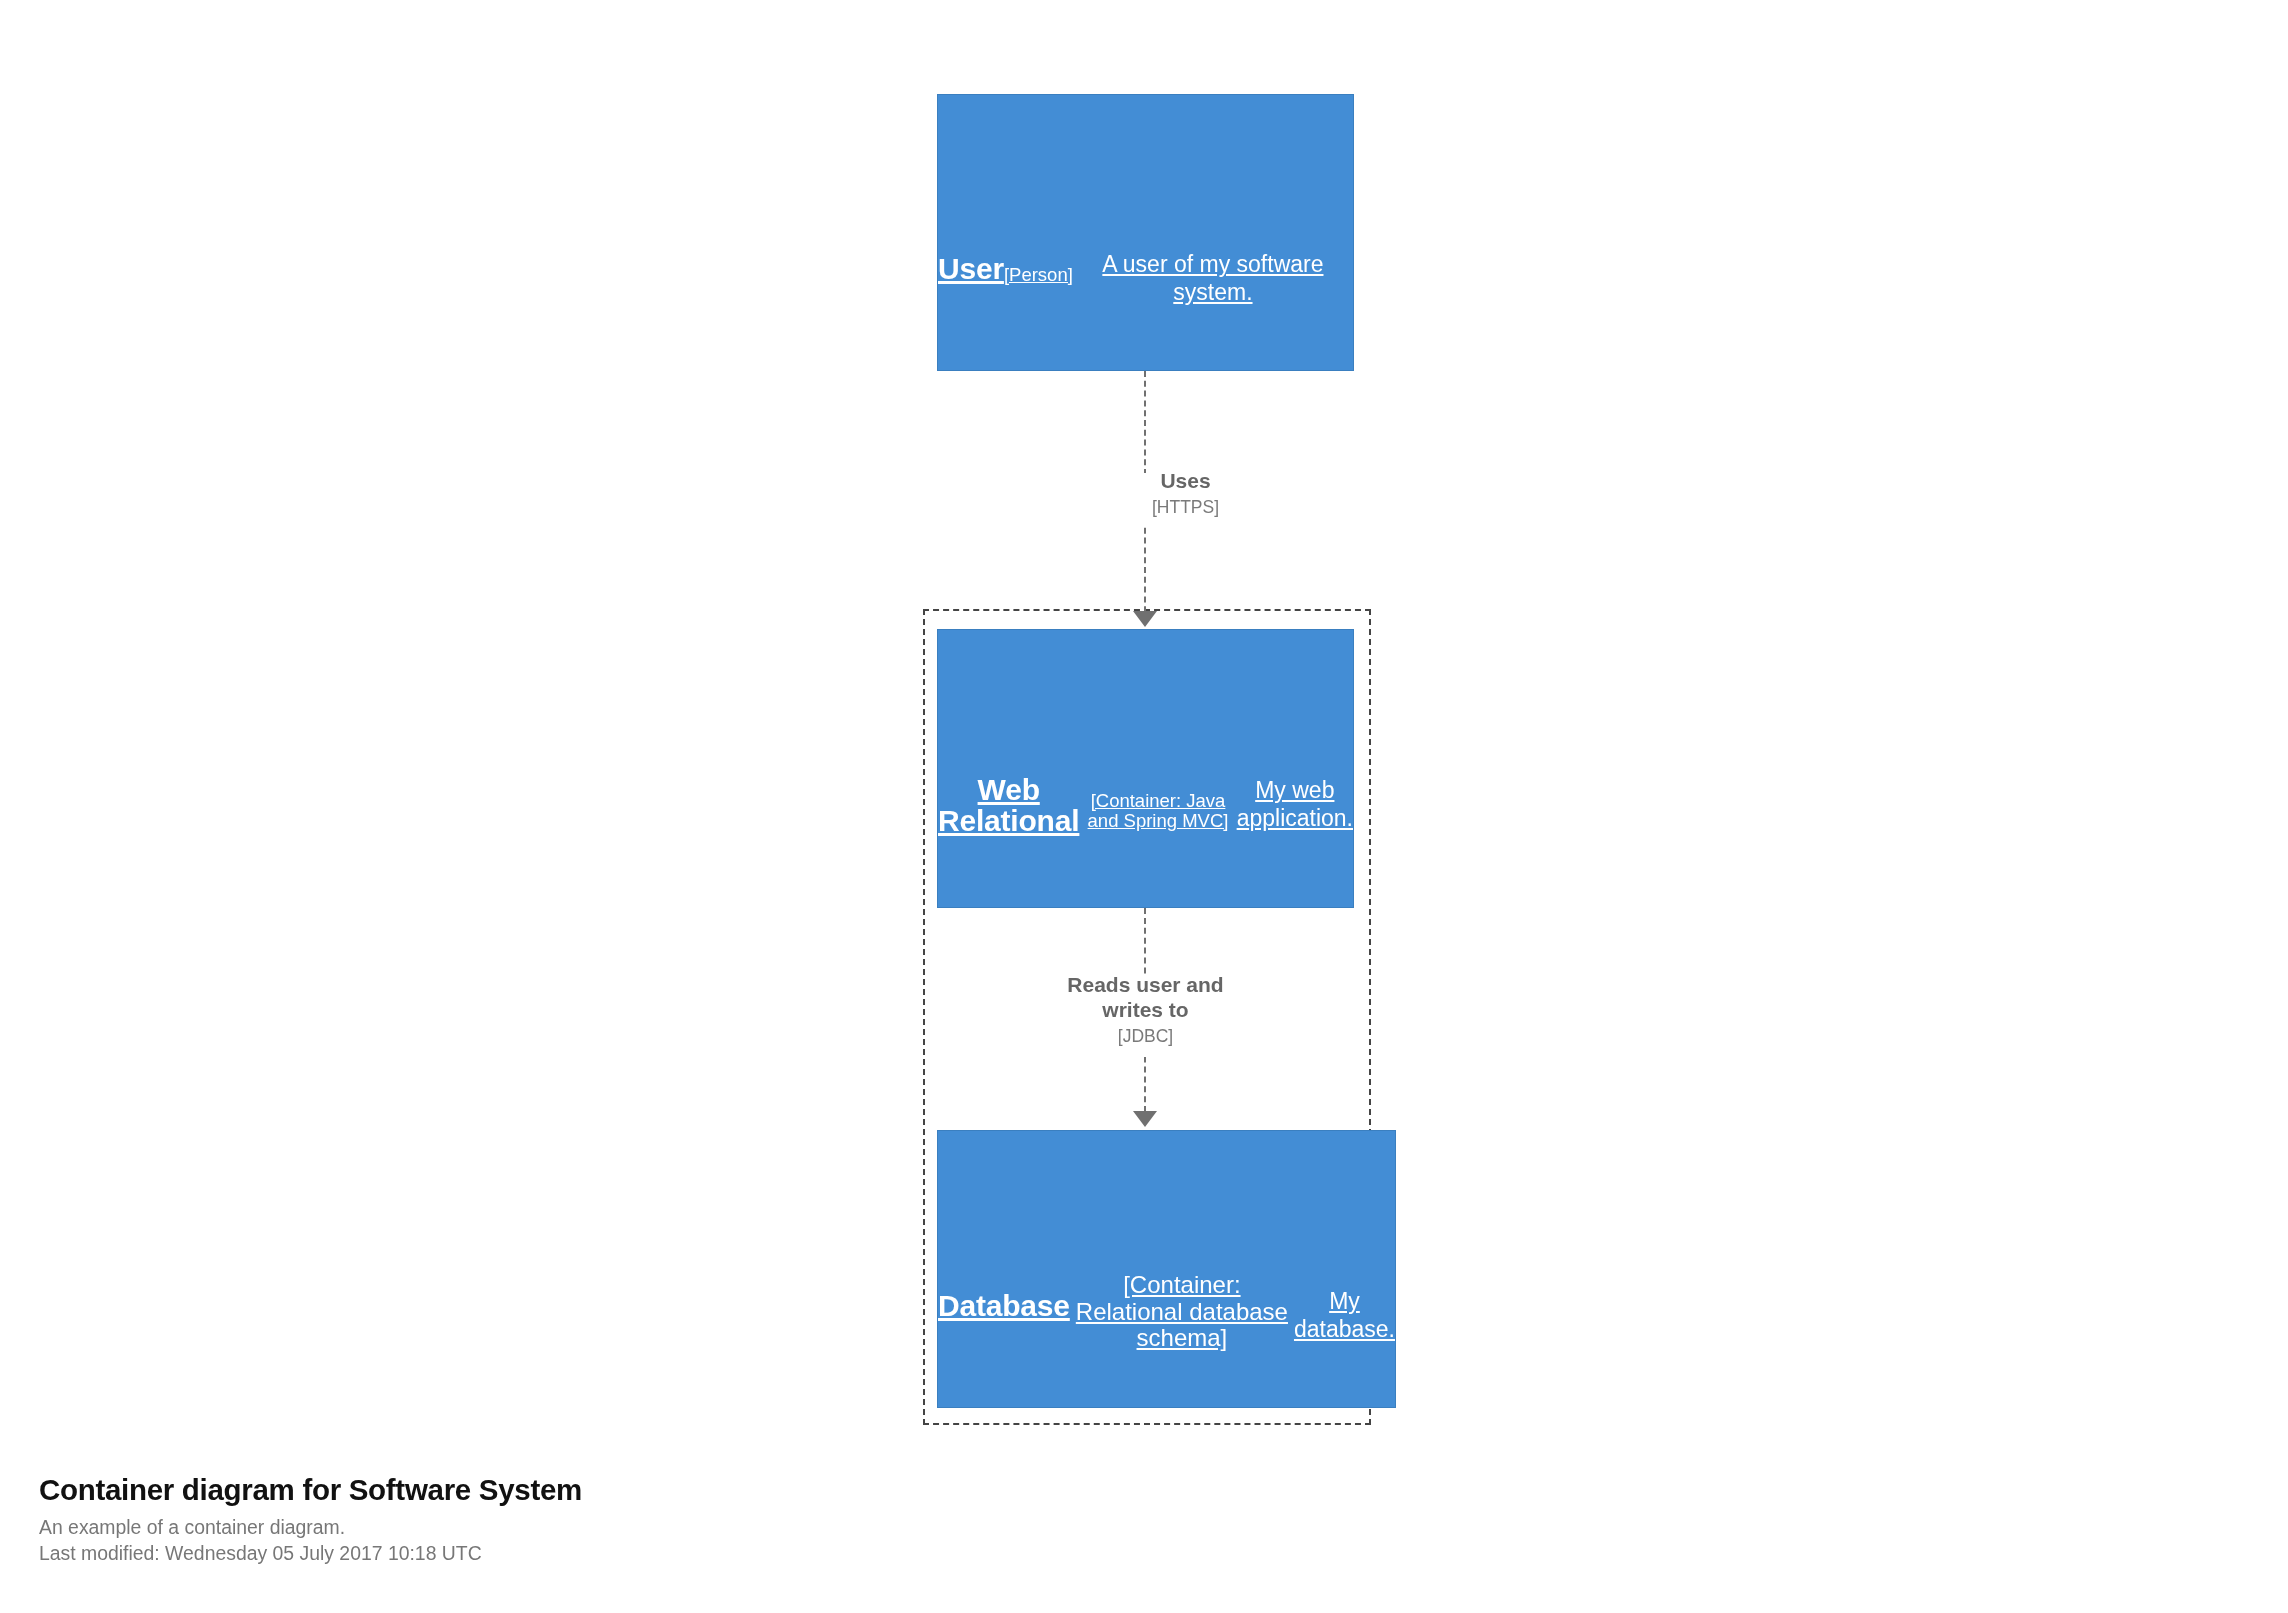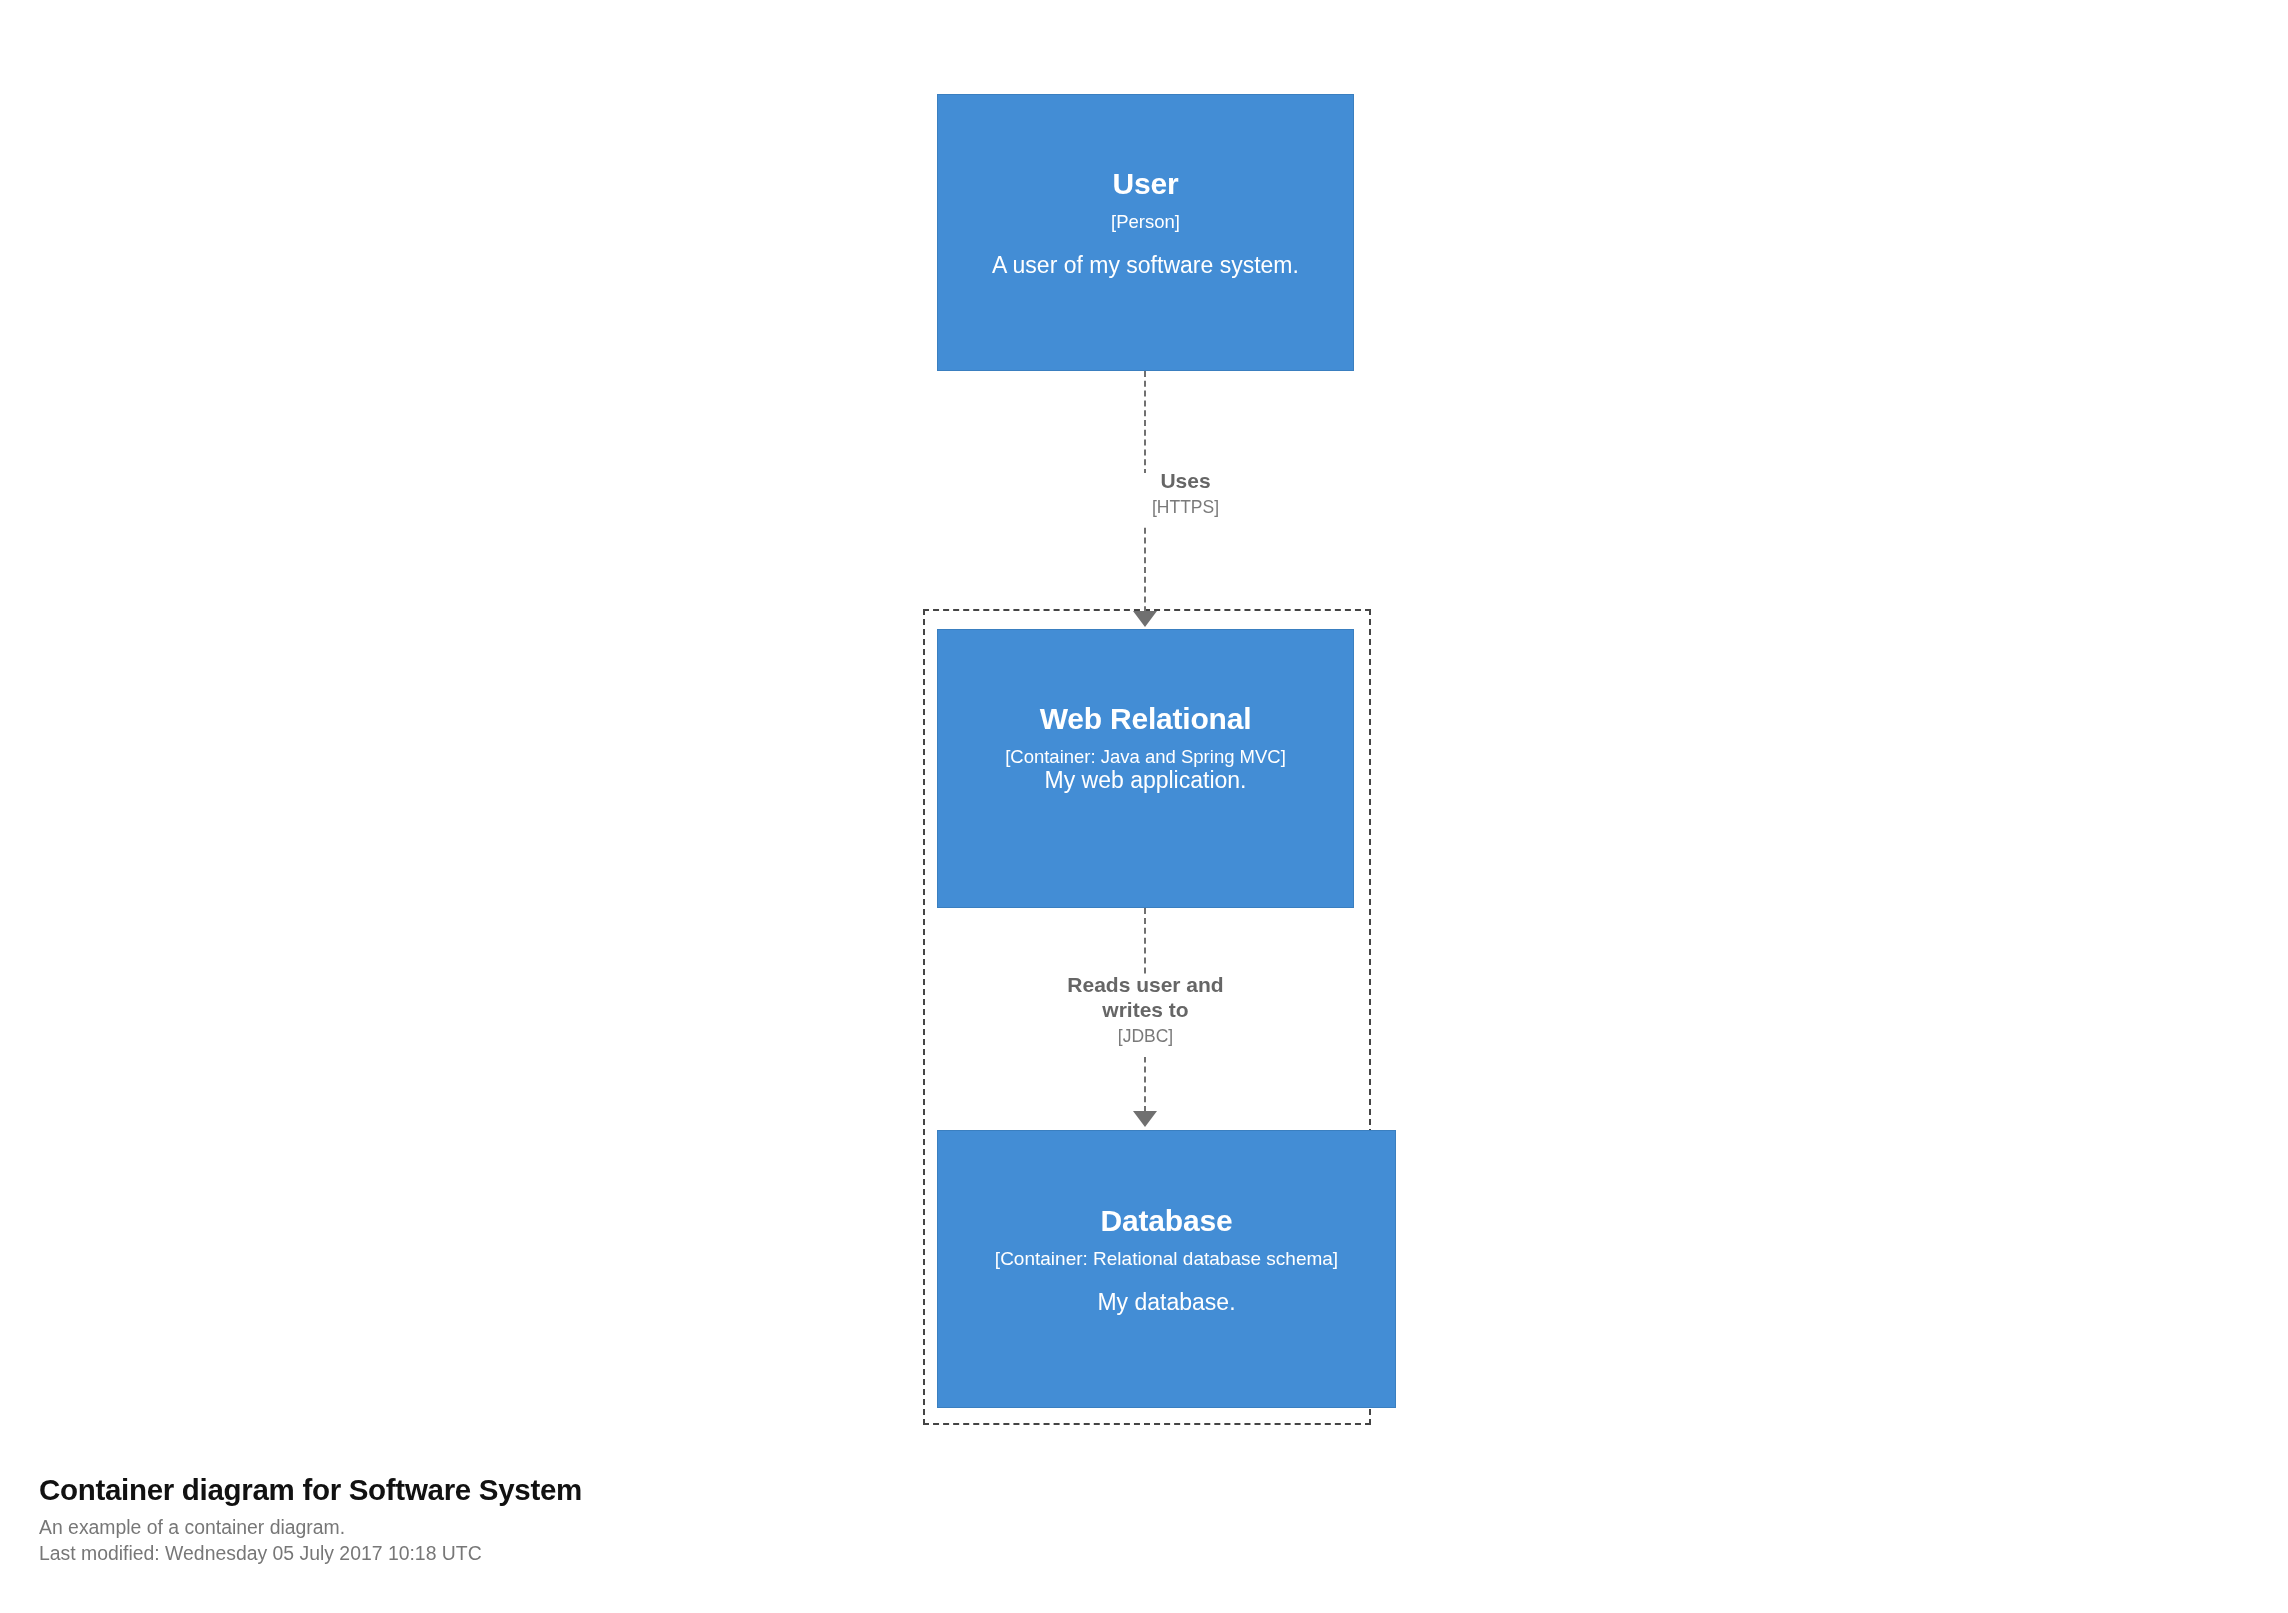--- a/index.html
+++ b/index.html
@@ -25,25 +25,25 @@
   }
 
   
   .node {
     position: absolute;
     box-sizing: border-box;
     background: #438dd5;
     border: 0.9px solid #3a7fc0;
     color: #ffffff;
     display: flex;
-    flex-direction: column;
     align-items: center;
     justify-content: flex-start;
     text-align: center;
     overflow: hidden;
+    text-decoration: underline;
   }
   .node .node-name {
     font-weight: bold;
     line-height: 1.05;
     letter-spacing: -0.2px;
   }
   .node .node-tech {
     font-weight: normal;
     line-height: 1.1;
   }
@@ -78,21 +78,21 @@
 
   
   #node-database {
     left: 937px;
     top: 1130px;
     width: 459px;
     height: 278px;
     padding-top: 74px;
   }
   #node-database .node-name { font-size: 30px; }
-  #node-database .node-tech { font-size: 19px; margin-top: 12px; }
+  #node-database .node-tech { font-size: 24px; margin-top: 12px; }
   #node-database .node-desc { font-size: 23px; margin-top: 20px; }
 
   
   #system-boundary {
     position: absolute;
     left: 923px;
     top: 609px;
     width: 448px;
     height: 816px;
     box-sizing: border-box;

